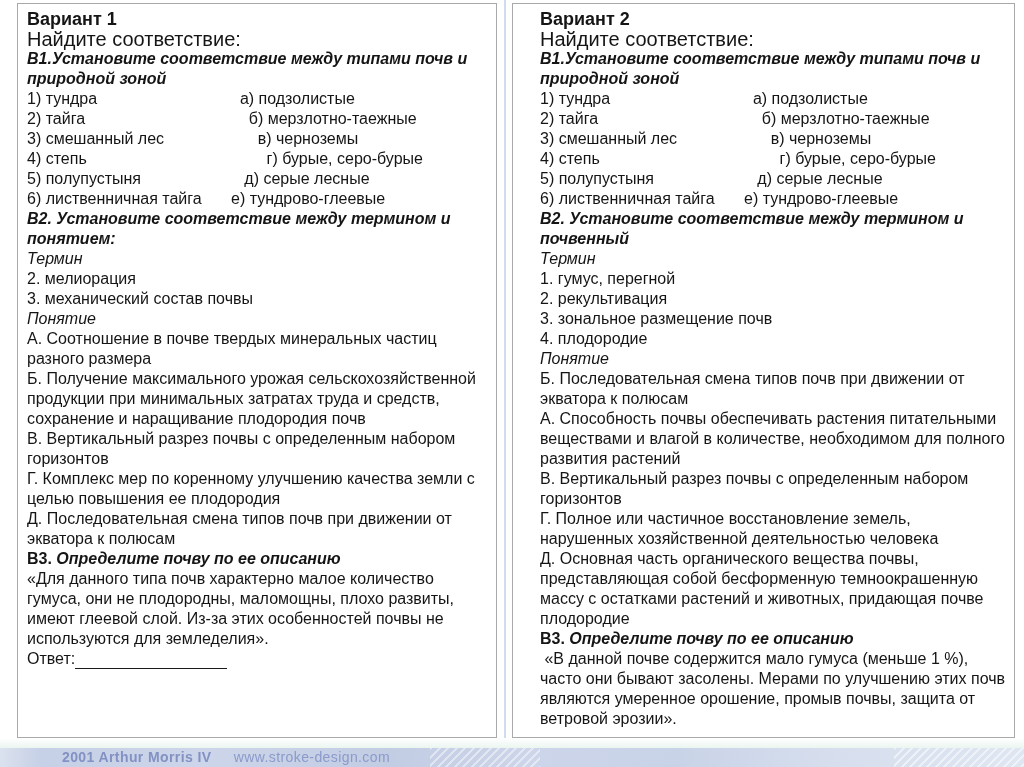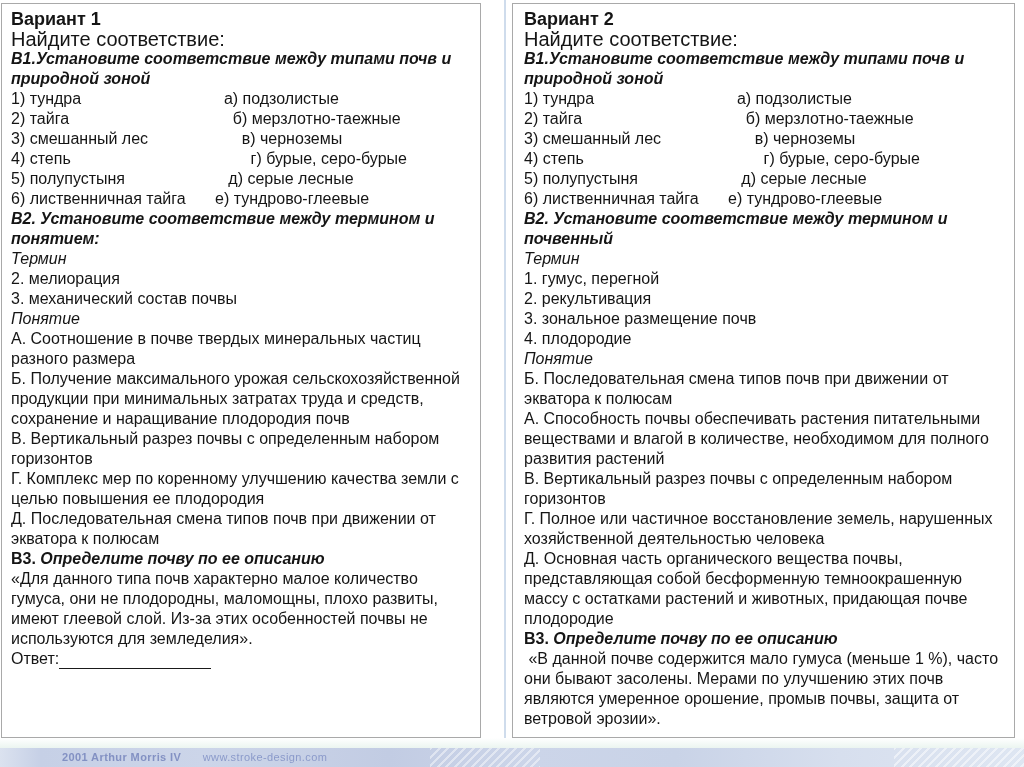--- a/index.html
+++ b/index.html
@@ -5,22 +5,22 @@
   html,body{margin:0;padding:0;background:#fff;}
   .page{
     position:relative;width:1024px;height:767px;overflow:hidden;
     background:#ffffff;font-family:"Liberation Sans",sans-serif;color:#151515;
   }
   .textbox{
     position:absolute;top:3px;height:735px;box-sizing:border-box;
     background:#fff;border:1px solid #a9a9a9;
     font-size:16px;line-height:20px;padding:5px 8px 0 9px;
   }
-  .col-left{left:1px;width:480px;}
-  .col-right{left:512px;width:503px;padding-left:11px;}
+  .col-left{left:17px;width:480px;}
+  .col-right{left:512px;width:503px;padding-left:27px;}
   .divider{
     position:absolute;left:504px;top:0;width:2px;height:748px;
     background:#cfdcec;
   }
   .t-title{font-weight:bold;font-size:18px;}
   .t-b{font-weight:normal;font-size:20px;}
   .t-bi{font-weight:bold;font-style:italic;}
   .t-i{font-style:italic;}
   .b3-label{font-weight:bold;font-style:normal;}
   .desc{white-space:pre-wrap;}
@@ -34,21 +34,21 @@
   }
   .footer-strip{
     position:absolute;left:0;bottom:19px;width:1024px;height:10px;
     background:linear-gradient(#ffffff, #ebf5f0);
   }
   .footer-band{
     position:absolute;left:0;bottom:0;width:1024px;height:19px;
     background:linear-gradient(90deg,
       #dbe2ef 0%, #c6d0e6 4%, #ccd5e9 20%, #c2cce3 38%,
       #ccd5e9 52%, #c9d3e7 66%, #d7dfee 82%, #dee6f2 100%);
-    font-size:11px;line-height:19px;color:#8492c4;letter-spacing:.4px;
+    font-size:14px;line-height:19px;color:#8492c4;letter-spacing:.4px;
     white-space:nowrap;
     margin-top:26px;
   }
   .footer-band::before{
     content:"";position:absolute;left:430px;top:0;width:110px;height:19px;
     background:repeating-linear-gradient(135deg,
       rgba(255,255,255,.45) 0 2px, rgba(0,0,0,0) 2px 6px);
   }
   .footer-band::after{
     content:"";position:absolute;right:0;top:0;width:130px;height:19px;

